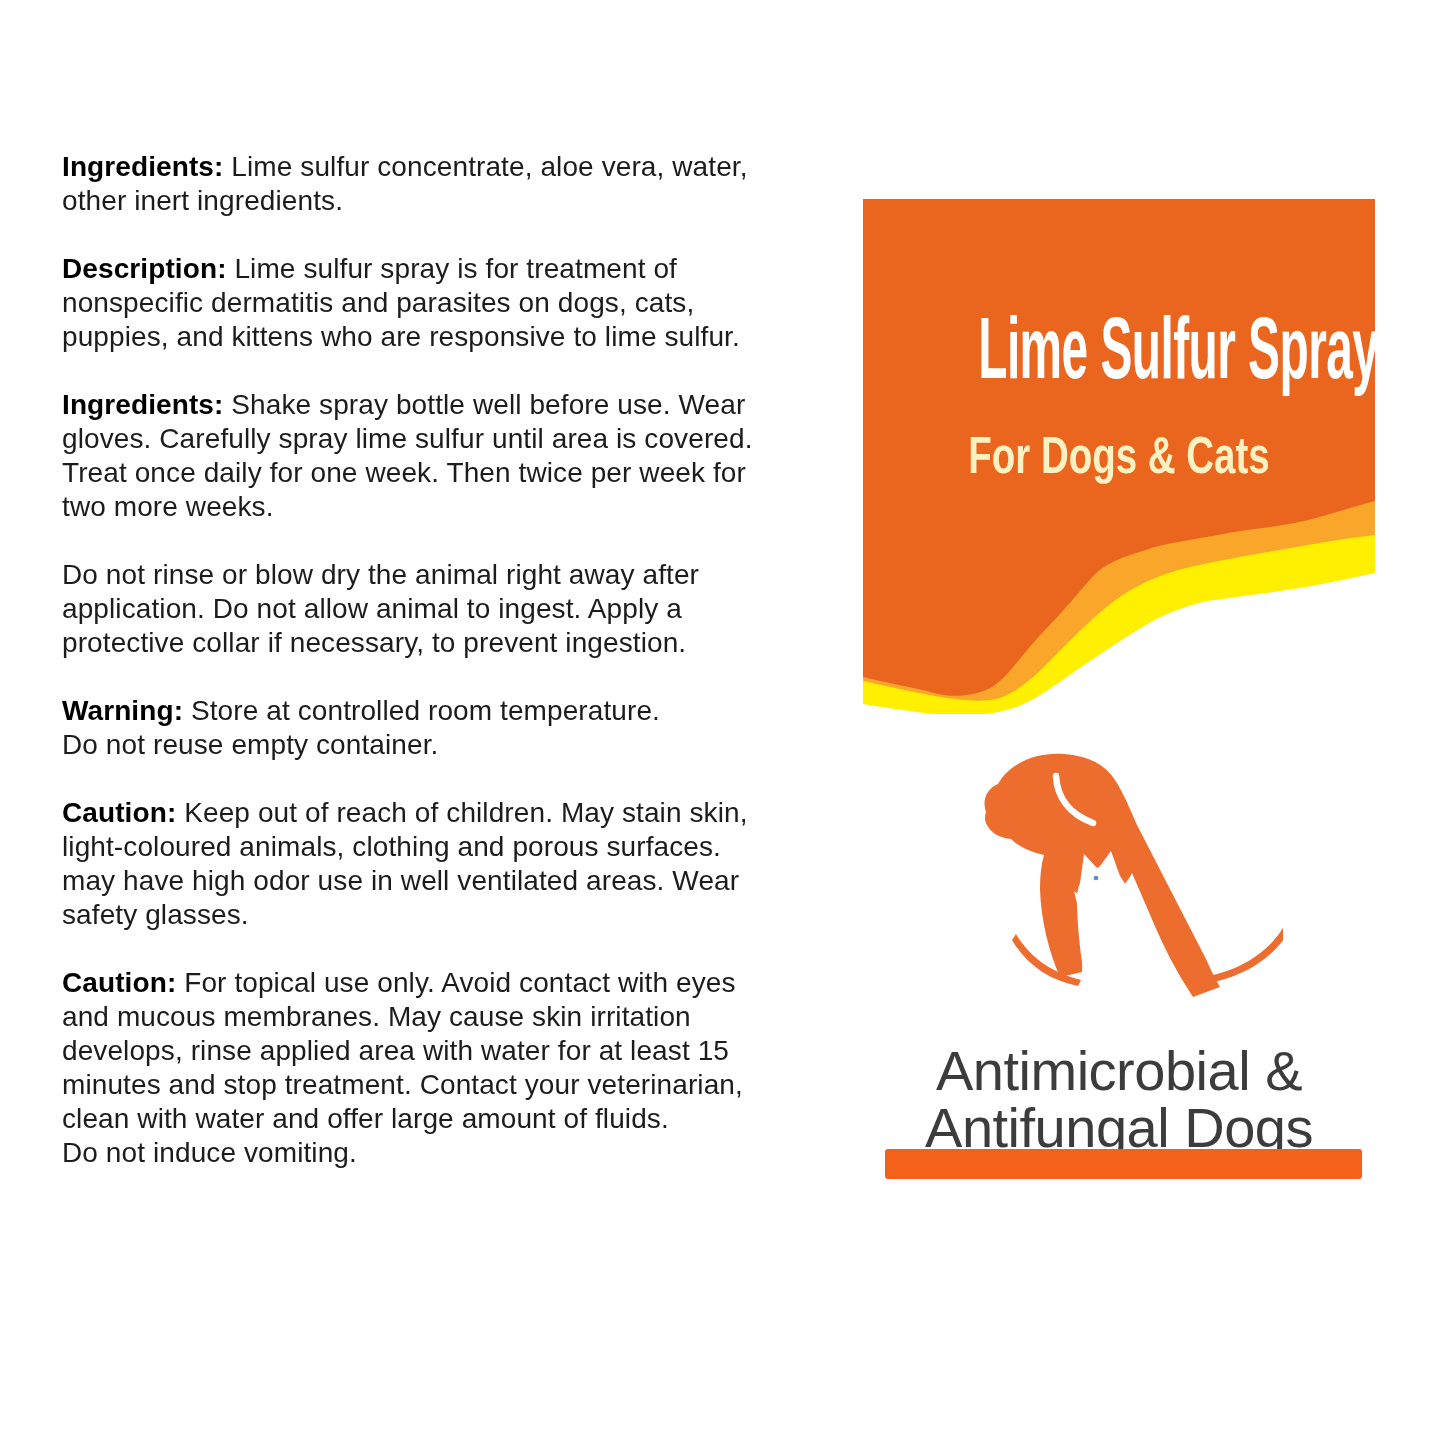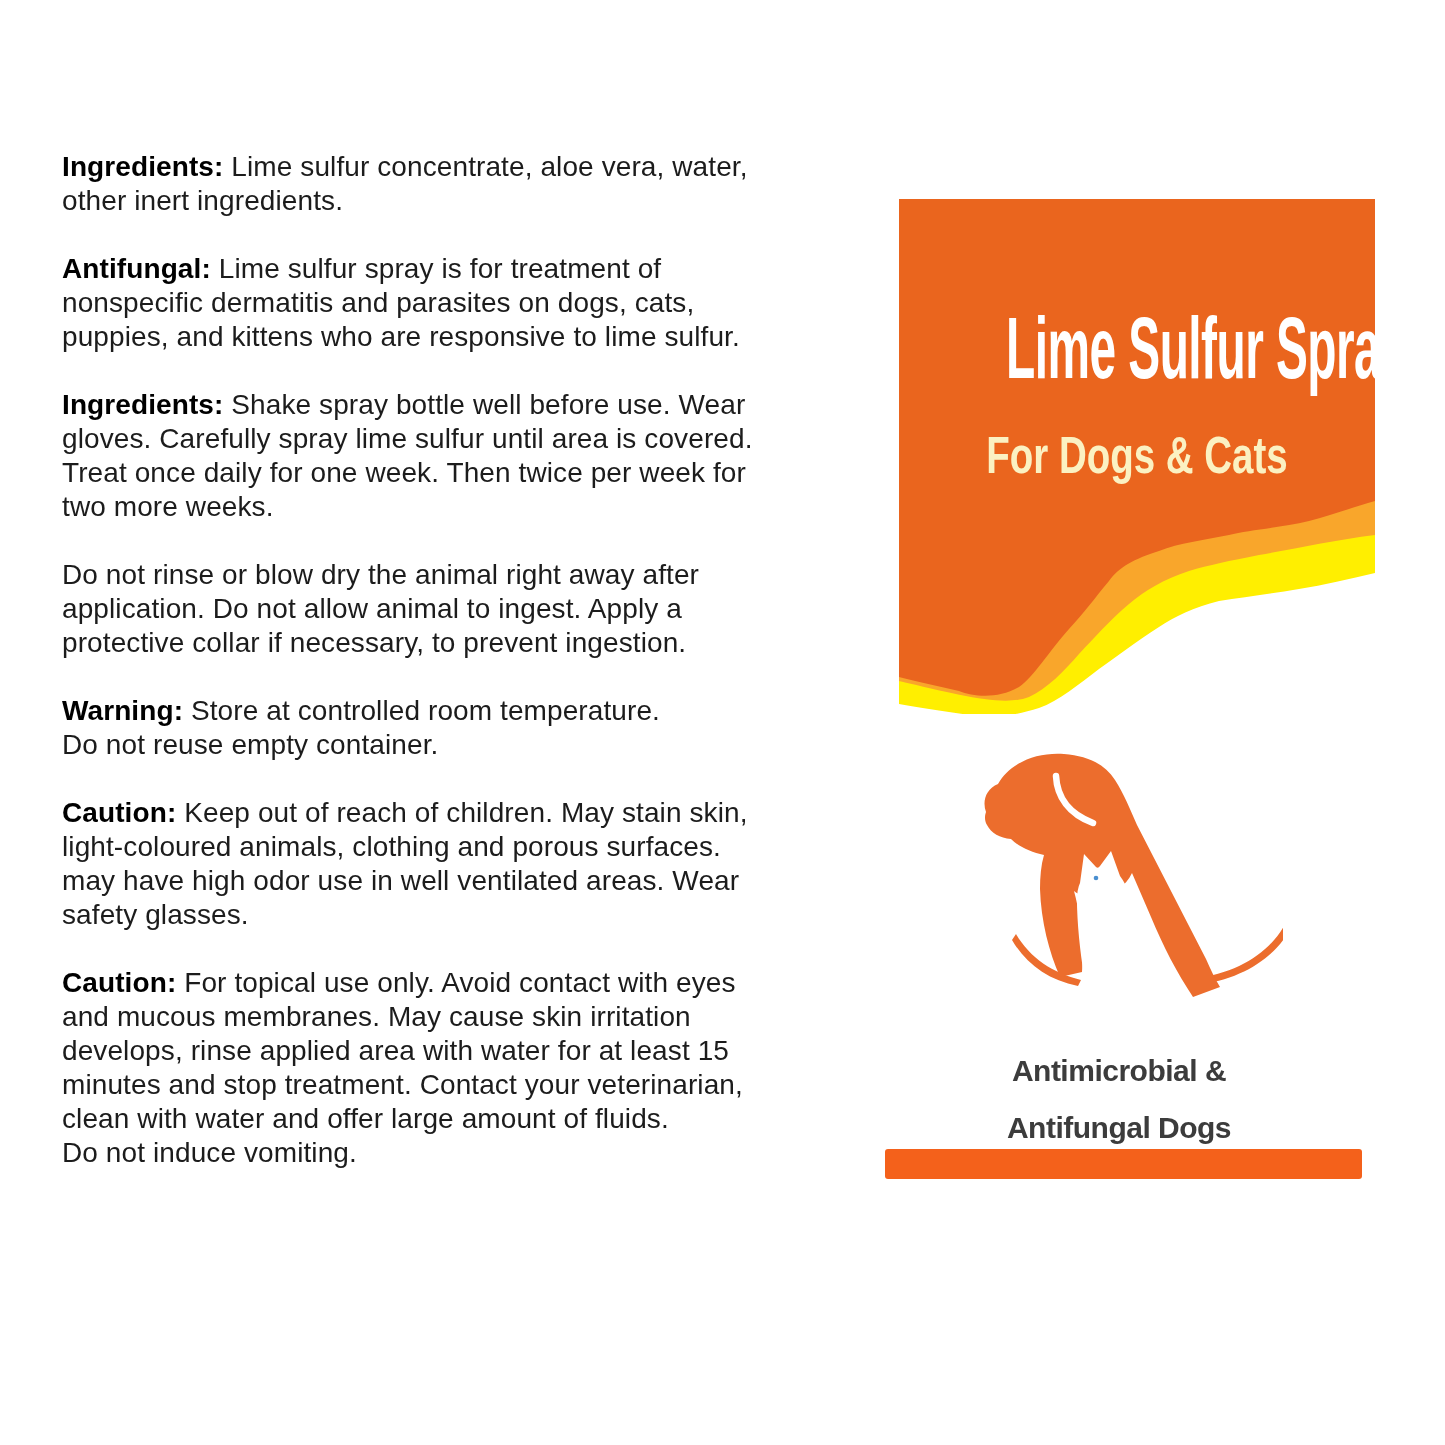--- a/index.html
+++ b/index.html
@@ -11,52 +11,52 @@
 
   
   .text-col{position:absolute;left:62px;top:150px;width:765px;}
   .para{
     margin:0 0 34px 0;font-size:28px;line-height:34px;color:#1c1c1c;
     letter-spacing:0.1px;
   }
   .para strong{color:#000;font-weight:bold;}
 
   
-  .panel{position:absolute;left:899px;top:199px;width:476px;height:515px;}
+  .panel{position:absolute;left:863px;top:199px;width:476px;height:515px;padding-left:36px;}
   .panel-waves{position:absolute;left:0;top:0;width:100%;height:100%;display:block;}
   .panel-title{
     position:absolute;top:104px;left:0;width:100%;text-align:center;
     color:var(--title-white,#fff);font-weight:bold;font-size:87px;line-height:90px;
     white-space:nowrap;transform:scaleX(0.55);transform-origin:50% 0;
     letter-spacing:-1px;
   }
   .panel-subtitle{
     position:absolute;top:230px;left:0;width:100%;text-align:center;
     color:var(--subtitle-cream,#fbf1c2);font-weight:bold;font-size:52px;line-height:52px;
     white-space:nowrap;transform:scaleX(0.74);transform-origin:50% 0;
   }
   .logo{position:absolute;left:983px;top:752px;width:300px;height:245px;}
   .tagline{
     position:absolute;left:881px;top:1042px;width:476px;text-align:center;
-    color:var(--tagline-gray,#3c3c3c);font-size:30px;line-height:57px;
-    font-weight:bold;letter-spacing:-0.5px;
+    color:var(--tagline-gray,#3c3c3c);font-size:56px;line-height:57px;
+    font-weight:normal;letter-spacing:-0.5px;
   }
   .accent-bar{
     position:absolute;left:885px;top:1149px;width:477px;height:30px;
     background:var(--bar-orange,#f4611b);border-radius:3px;
   }
 </style>
 </head>
 <body>
 
 <div class="sheet">
 
   <div class="text-col" id="text-col">
       <p class="para"><strong>Ingredients: </strong>Lime sulfur concentrate, aloe vera, water,<br>other inert ingredients.</p>
-      <p class="para"><strong>Antifungal: </strong>Lime sulfur spray is for treatment of<br>nonspecific dermatitis and parasites on dogs, cats,<br>puppies, and kittens who are responsive to lime sulfur.</p>
+      <p class="para"><strong>Description: </strong>Lime sulfur spray is for treatment of<br>nonspecific dermatitis and parasites on dogs, cats,<br>puppies, and kittens who are responsive to lime sulfur.</p>
       <p class="para"><strong>Ingredients: </strong>Shake spray bottle well before use. Wear<br>gloves. Carefully spray lime sulfur until area is covered.<br>Treat once daily for one week. Then twice per week for<br>two more weeks.</p>
       <p class="para">Do not rinse or blow dry the animal right away after<br>application. Do not allow animal to ingest. Apply a<br>protective collar if necessary, to prevent ingestion.</p>
       <p class="para"><strong>Warning: </strong>Store at controlled room temperature.<br>Do not reuse empty container.</p>
       <p class="para"><strong>Caution: </strong>Keep out of reach of children. May stain skin,<br>light-coloured animals, clothing and porous surfaces.<br>may have high odor use in well ventilated areas. Wear<br>safety glasses.</p>
       <p class="para"><strong>Caution: </strong>For topical use only. Avoid contact with eyes<br>and mucous membranes. May cause skin irritation<br>develops, rinse applied area with water for at least 15<br>minutes and stop treatment. Contact your veterinarian,<br>clean with water and offer large amount of fluids.<br>Do not induce vomiting.</p>
     </div>
 
   <div class="panel">
     <svg class="panel-waves" viewBox="0 0 476 515" preserveAspectRatio="none" aria-hidden="true">
       <path style="fill:var(--wave-yellow,#FFEF00)" d="M0,0 H476 V374

